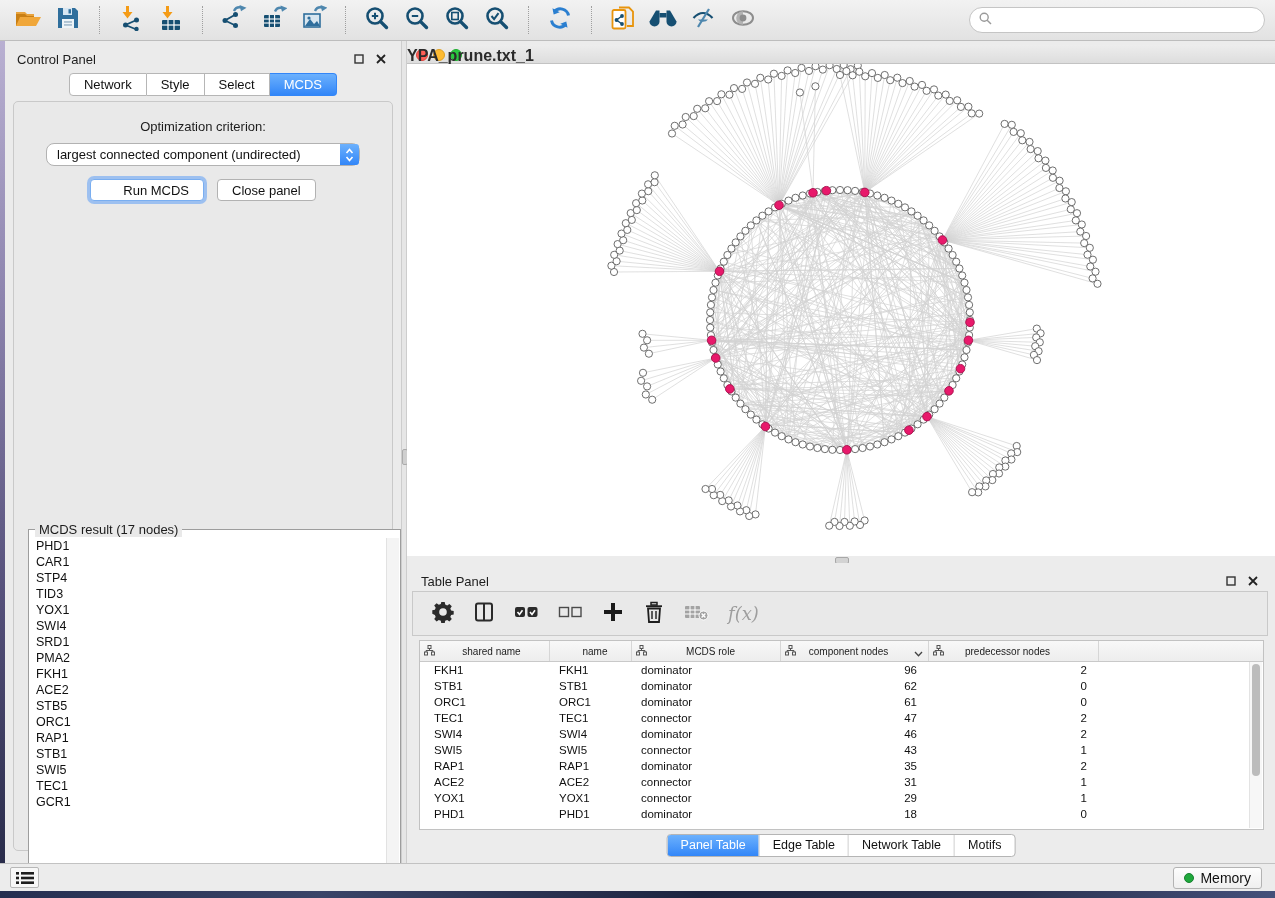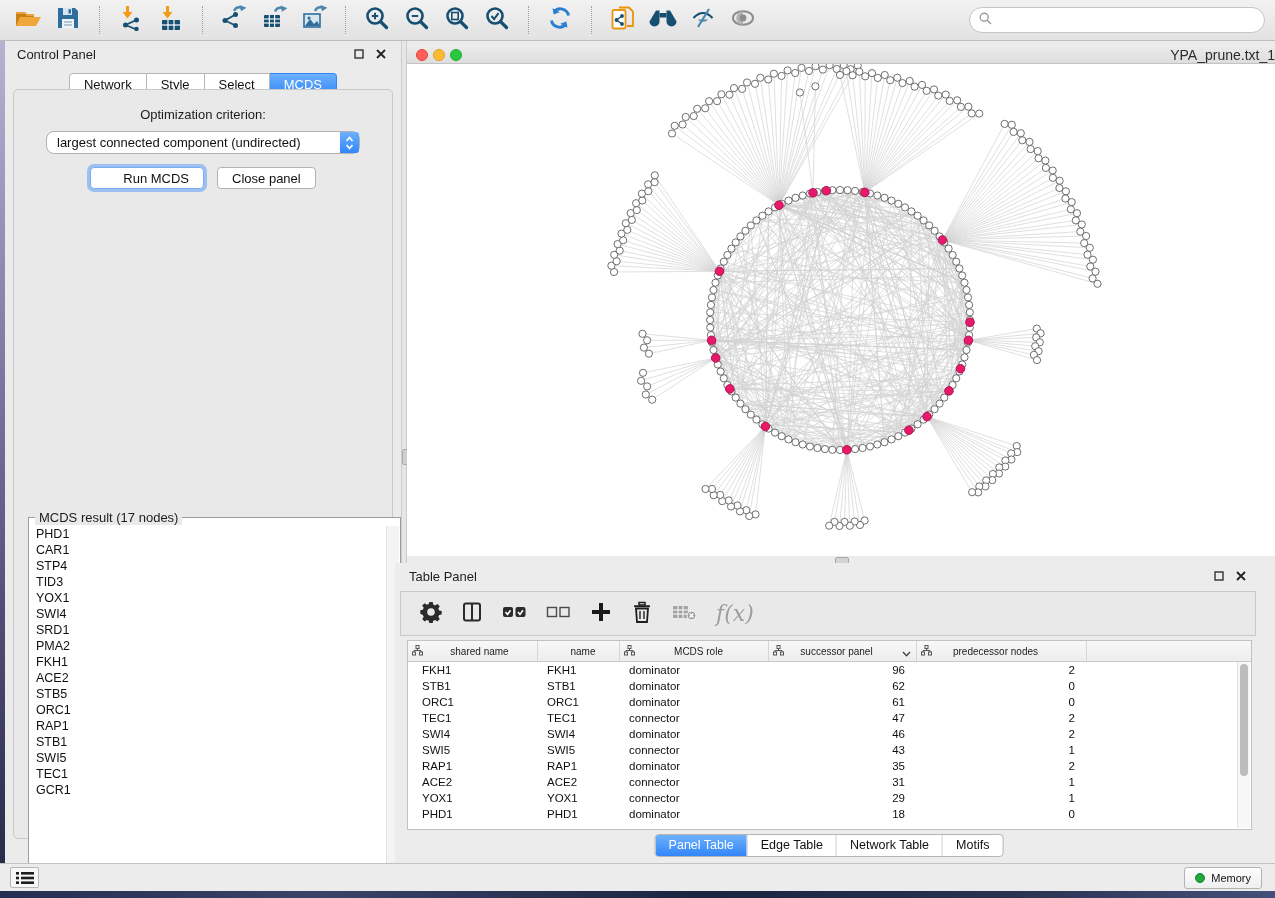--- a/index.html
+++ b/index.html
@@ -15,31 +15,31 @@
   #toolbar-search{margin-left:auto;width:296px;height:26px;box-sizing:border-box;
     background:#fff;border:1px solid #c5c5c5;border-radius:14px;display:flex;align-items:center;padding:0 9px;gap:5px;}
   #toolbar-search input{border:none;outline:none;flex:1;font-size:12px;background:transparent;}
   
   #left-strip{position:absolute;left:0;top:41px;width:5px;height:857px;
     background:linear-gradient(#b9b0d2,#8d84ae 30%,#55507a 65%,#232744);}
   #wallpaper-bottom{position:absolute;left:0;top:891px;width:1275px;height:7px;
     background:linear-gradient(90deg,#252e50,#3a4468 25%,#1d2440 55%,#2c3352 80%,#44507a);}
   
   #control-panel{position:absolute;left:5px;top:41px;width:396px;height:822px;background:#ebebeb;}
-  .panel-header{height:26px;display:flex;align-items:center;padding:0 12px;}
+  .panel-header{height:26px;display:flex;align-items:flex-end;padding:0 12px;}
   .panel-title{font-size:13px;color:#1e1e1e;}
   .panel-header .spacer{flex:1;}
   .win-ctrl{width:16px;height:16px;display:flex;align-items:center;justify-content:center;margin-left:6px;}
   #cp-tabs{display:flex;justify-content:center;margin-top:6px;}
   .cp-tab{font-size:13px;color:#111;background:#fff;border:1px solid #b6b6b6;border-left:none;
     padding:3px 14px;line-height:15px;}
   .cp-tab:first-child{border-left:1px solid #b6b6b6;border-radius:4px 0 0 4px;}
   .cp-tab:last-child{border-radius:0 4px 4px 0;}
   .cp-tab.active{background:linear-gradient(#6cb1fd,#3286f8);border-color:#3286f8;color:#fff;}
-  #cp-card{position:absolute;left:8px;top:48px;width:378px;height:748px;
+  #cp-card{position:absolute;left:8px;top:60px;width:378px;height:748px;
     background:#e9e9e9;border:1px solid #c9c9c9;border-radius:5px;}
   #opt-label{text-align:center;font-size:13px;color:#1c1c1c;margin-top:17px;}
   #opt-select{width:314px;height:23px;box-sizing:border-box;margin:9px auto 0;
     background:#fff;border:1px solid #b2b2b2;border-radius:8px;display:flex;align-items:center;position:relative;}
   #opt-select .val{flex:1;font-size:13px;color:#111;padding-left:10px;white-space:nowrap;}
   #opt-select .stepper{width:19px;height:21px;background:linear-gradient(#6cb1fd,#3286f8);
     border-radius:0 3px 3px 0;display:flex;align-items:center;justify-content:center;}
   #cp-buttons{display:flex;justify-content:center;gap:13px;margin-top:13px;}
   .mac-btn{font-size:13px;color:#111;background:#fff;border:1px solid #b2b2b2;border-radius:4px;
     padding:2px 14px;height:22px;box-sizing:border-box;font-family:inherit;}
@@ -54,31 +54,31 @@
   #v-splitter{position:absolute;left:401px;top:41px;width:6px;height:822px;box-sizing:border-box;
     background:#e6e6e6;border-left:1px solid #cdcdcd;border-right:1px solid #cdcdcd;}
   #v-handle{position:absolute;left:0;top:408px;width:4px;height:14px;background:#cfcfcf;border:1px solid #ababab;border-radius:2px;}
   
   #net-titlebar{position:absolute;left:407px;top:45px;width:868px;height:19px;box-sizing:border-box;
     background:linear-gradient(#ededed,#dddddd);border-bottom:1px solid #c3c3c3;}
   .traffic{position:absolute;top:3.5px;width:12px;height:12px;border-radius:50%;box-sizing:border-box;}
   #tl-close{left:9px;background:#ff5f57;border:1px solid #e0443e;}
   #tl-min{left:26px;background:#febb32;border:1px solid #dfa023;}
   #tl-zoom{left:43px;background:#2ac840;border:1px solid #1eae2f;}
-  #net-title{position:absolute;left:0;top:2px;width:100%;text-align:right;font-size:14px;font-weight:400;color:#2b2b2b;}
+  #net-title{position:absolute;left:0;top:2px;width:100%;text-align:left;font-size:16px;font-weight:700;color:#2b2b2b;}
   #net-canvas{position:absolute;left:407px;top:64px;width:868px;height:492px;background:#ffffff;}
   
   #h-splitter{position:absolute;left:407px;top:556px;width:868px;height:7px;background:#ececec;}
   #h-handle{position:absolute;left:50%;top:1px;width:12px;height:5px;margin-left:-6px;background:#d3d3d3;border:1px solid #a8a8a8;border-radius:2px;}
   
-  #table-panel{position:absolute;left:395px;top:563px;width:868px;height:300px;background:#ececec;}
+  #table-panel{position:absolute;left:407px;top:563px;width:868px;height:300px;background:#ececec;}
   #tp-toolbar{position:absolute;left:5px;top:28px;width:856px;height:45px;box-sizing:border-box;
     background:#e9e9e9;border:1px solid #c9c9c9;display:flex;align-items:center;gap:19px;padding-left:19px;}
   .tp-icon{display:flex;align-items:center;justify-content:center;}
-  .fx{font-family:"DejaVu Serif","Liberation Serif",serif;font-style:italic;font-size:22px;color:#9e9e9e;}
+  .fx{font-family:"DejaVu Serif","Liberation Serif",serif;font-style:italic;font-size:18px;color:#9e9e9e;}
   #tp-table{position:absolute;left:12px;top:77px;width:845px;height:190px;box-sizing:border-box;
     background:#fff;border:1px solid #c2c2c2;overflow:hidden;}
   #tp-thead{display:flex;height:20px;background:linear-gradient(#f8f8f8,#ededed);border-bottom:1px solid #c9c9c9;}
   .th{display:flex;align-items:center;box-sizing:border-box;border-right:1px solid #d6d6d6;position:relative;
       font-size:10px;color:#1c1c1c;}
   .th .th-label{flex:1;text-align:center;}
   .th .tree-ic{position:absolute;left:4px;top:4px;}
   .th .chev{position:absolute;right:5px;top:7px;}
   .tr{display:flex;height:16px;line-height:16px;}
   .td{box-sizing:border-box;font-size:11.5px;color:#111;white-space:nowrap;overflow:hidden;}
@@ -95,21 +95,21 @@
   .tp-tab{font-size:12.5px;color:#111;padding:0 13px;line-height:21px;border-left:1px solid #cfcfcf;}
   .tp-tab:first-child{border-left:none;}
   .tp-tab.active{background:linear-gradient(#6cb1fd,#3286f8);color:#fff;}
   
   #status-bar{position:absolute;left:0;top:863px;width:1275px;height:28px;box-sizing:border-box;
     background:#ececec;border-top:1px solid #c2c2c2;}
   #sb-list-btn{position:absolute;left:10px;top:3px;width:29px;height:21px;box-sizing:border-box;
     background:#f7f7f7;border:1px solid #b7b7b7;border-radius:2px;display:flex;align-items:center;justify-content:center;}
   #memory-btn{position:absolute;right:13px;top:3px;height:22px;box-sizing:border-box;
     background:linear-gradient(#fdfdfd,#efefef);border:1px solid #b3b3b3;border-radius:3px;
-    display:flex;align-items:center;gap:6px;padding:0 10px;font-size:11px;color:#111;}
+    display:flex;align-items:center;gap:6px;padding:0 10px;font-size:14px;color:#111;}
   #memory-dot{width:10px;height:10px;border-radius:50%;background:#1fa83c;border:1px solid #178030;box-sizing:border-box;}
 </style>
 </head>
 <body>
 
 <div id="toolbar">
     <div class="tb-btn">
       <span><svg width="28" height="26" viewBox="0 0 28 26">
           <path d="M2 7h9l2 2h7v3H2z" fill="#e8a33d"></path>
           <path d="M2 21V9h9l2 2h7l-1 10z" fill="#c97f14"></path>
@@ -1310,21 +1310,21 @@
         </div>
         <div class="th c3">
           <span class="tree-ic"><svg width="11" height="11" viewBox="0 0 11 11">
               <g fill="none" stroke="#555">
                 <rect x="4" y="0.5" width="3" height="3"></rect>
                 <rect x="0.5" y="7" width="3" height="3"></rect>
                 <rect x="7.5" y="7" width="3" height="3"></rect>
                 <path d="M5.5 3.5v2M2 7V5.5h7V7"></path>
               </g>
             </svg></span>
-          <span class="th-label">successor panel</span>
+          <span class="th-label">component nodes</span>
           <span class="chev"><svg width="9" height="6" viewBox="0 0 9 6">
               <path d="M1 1l3.5 3.8L8 1" fill="none" stroke="#444" stroke-width="1.3"></path>
             </svg></span>
         </div>
         <div class="th c4">
           <span class="tree-ic"><svg width="11" height="11" viewBox="0 0 11 11">
               <g fill="none" stroke="#555">
                 <rect x="4" y="0.5" width="3" height="3"></rect>
                 <rect x="0.5" y="7" width="3" height="3"></rect>
                 <rect x="7.5" y="7" width="3" height="3"></rect>

